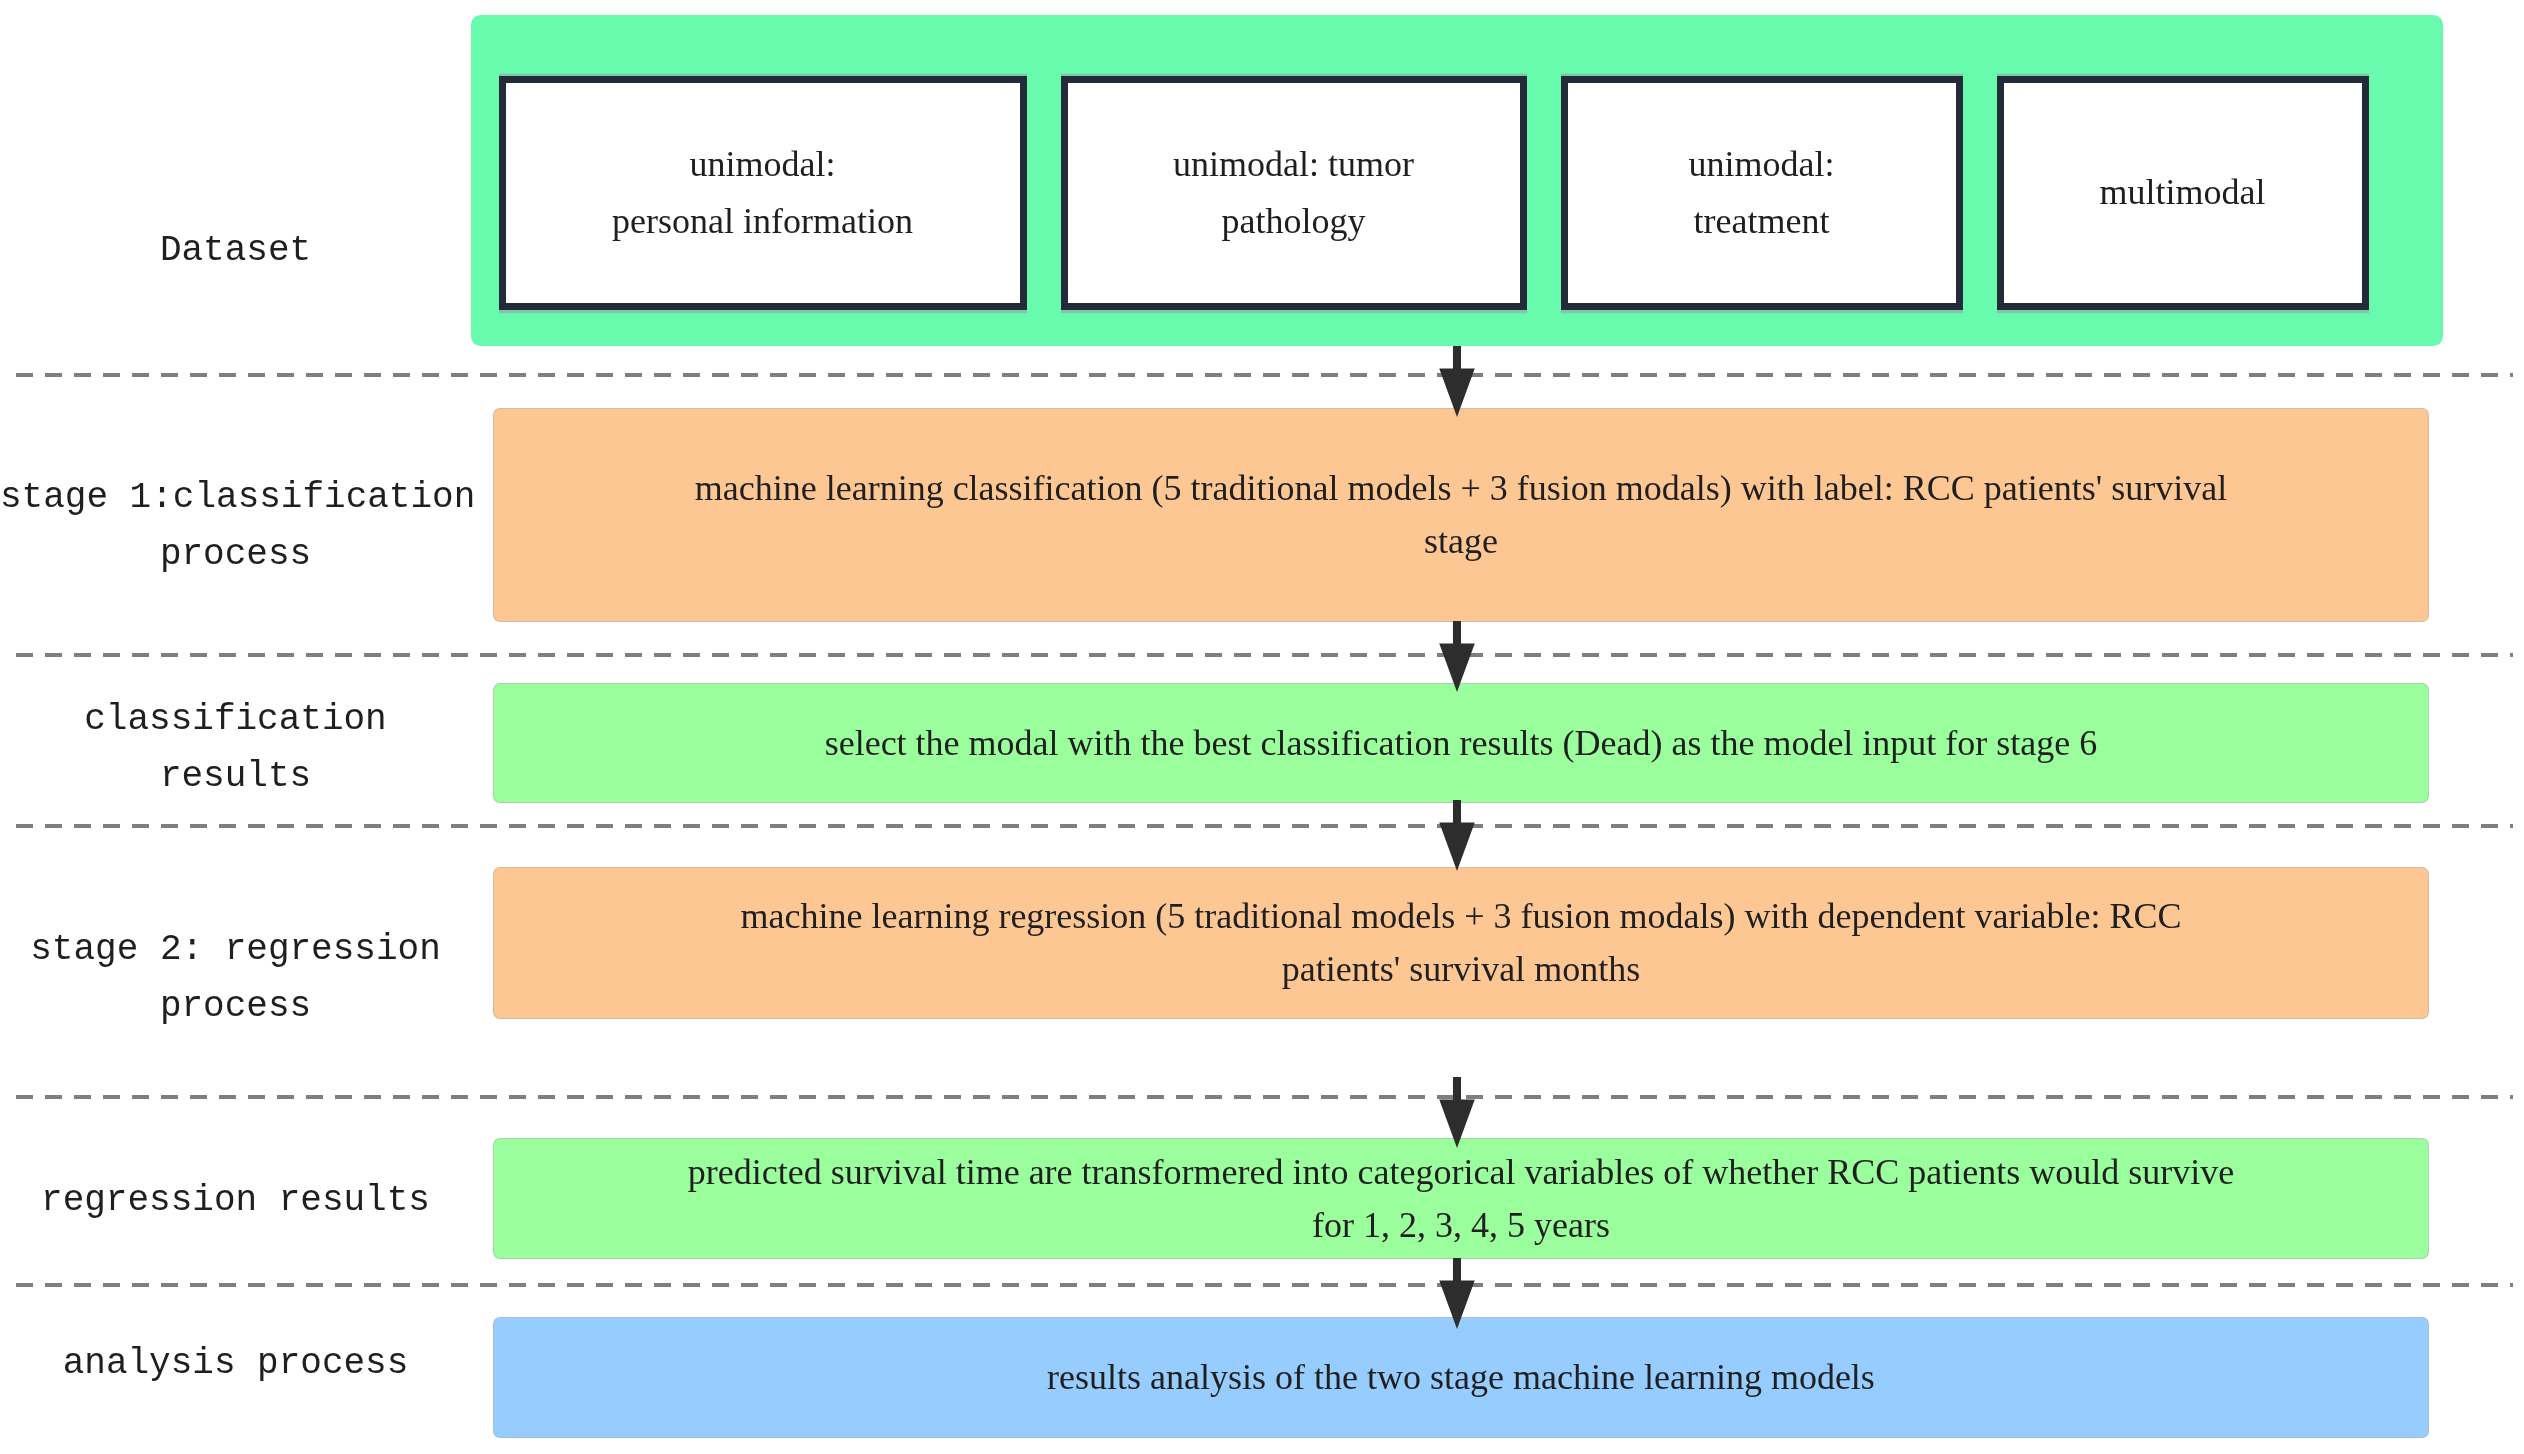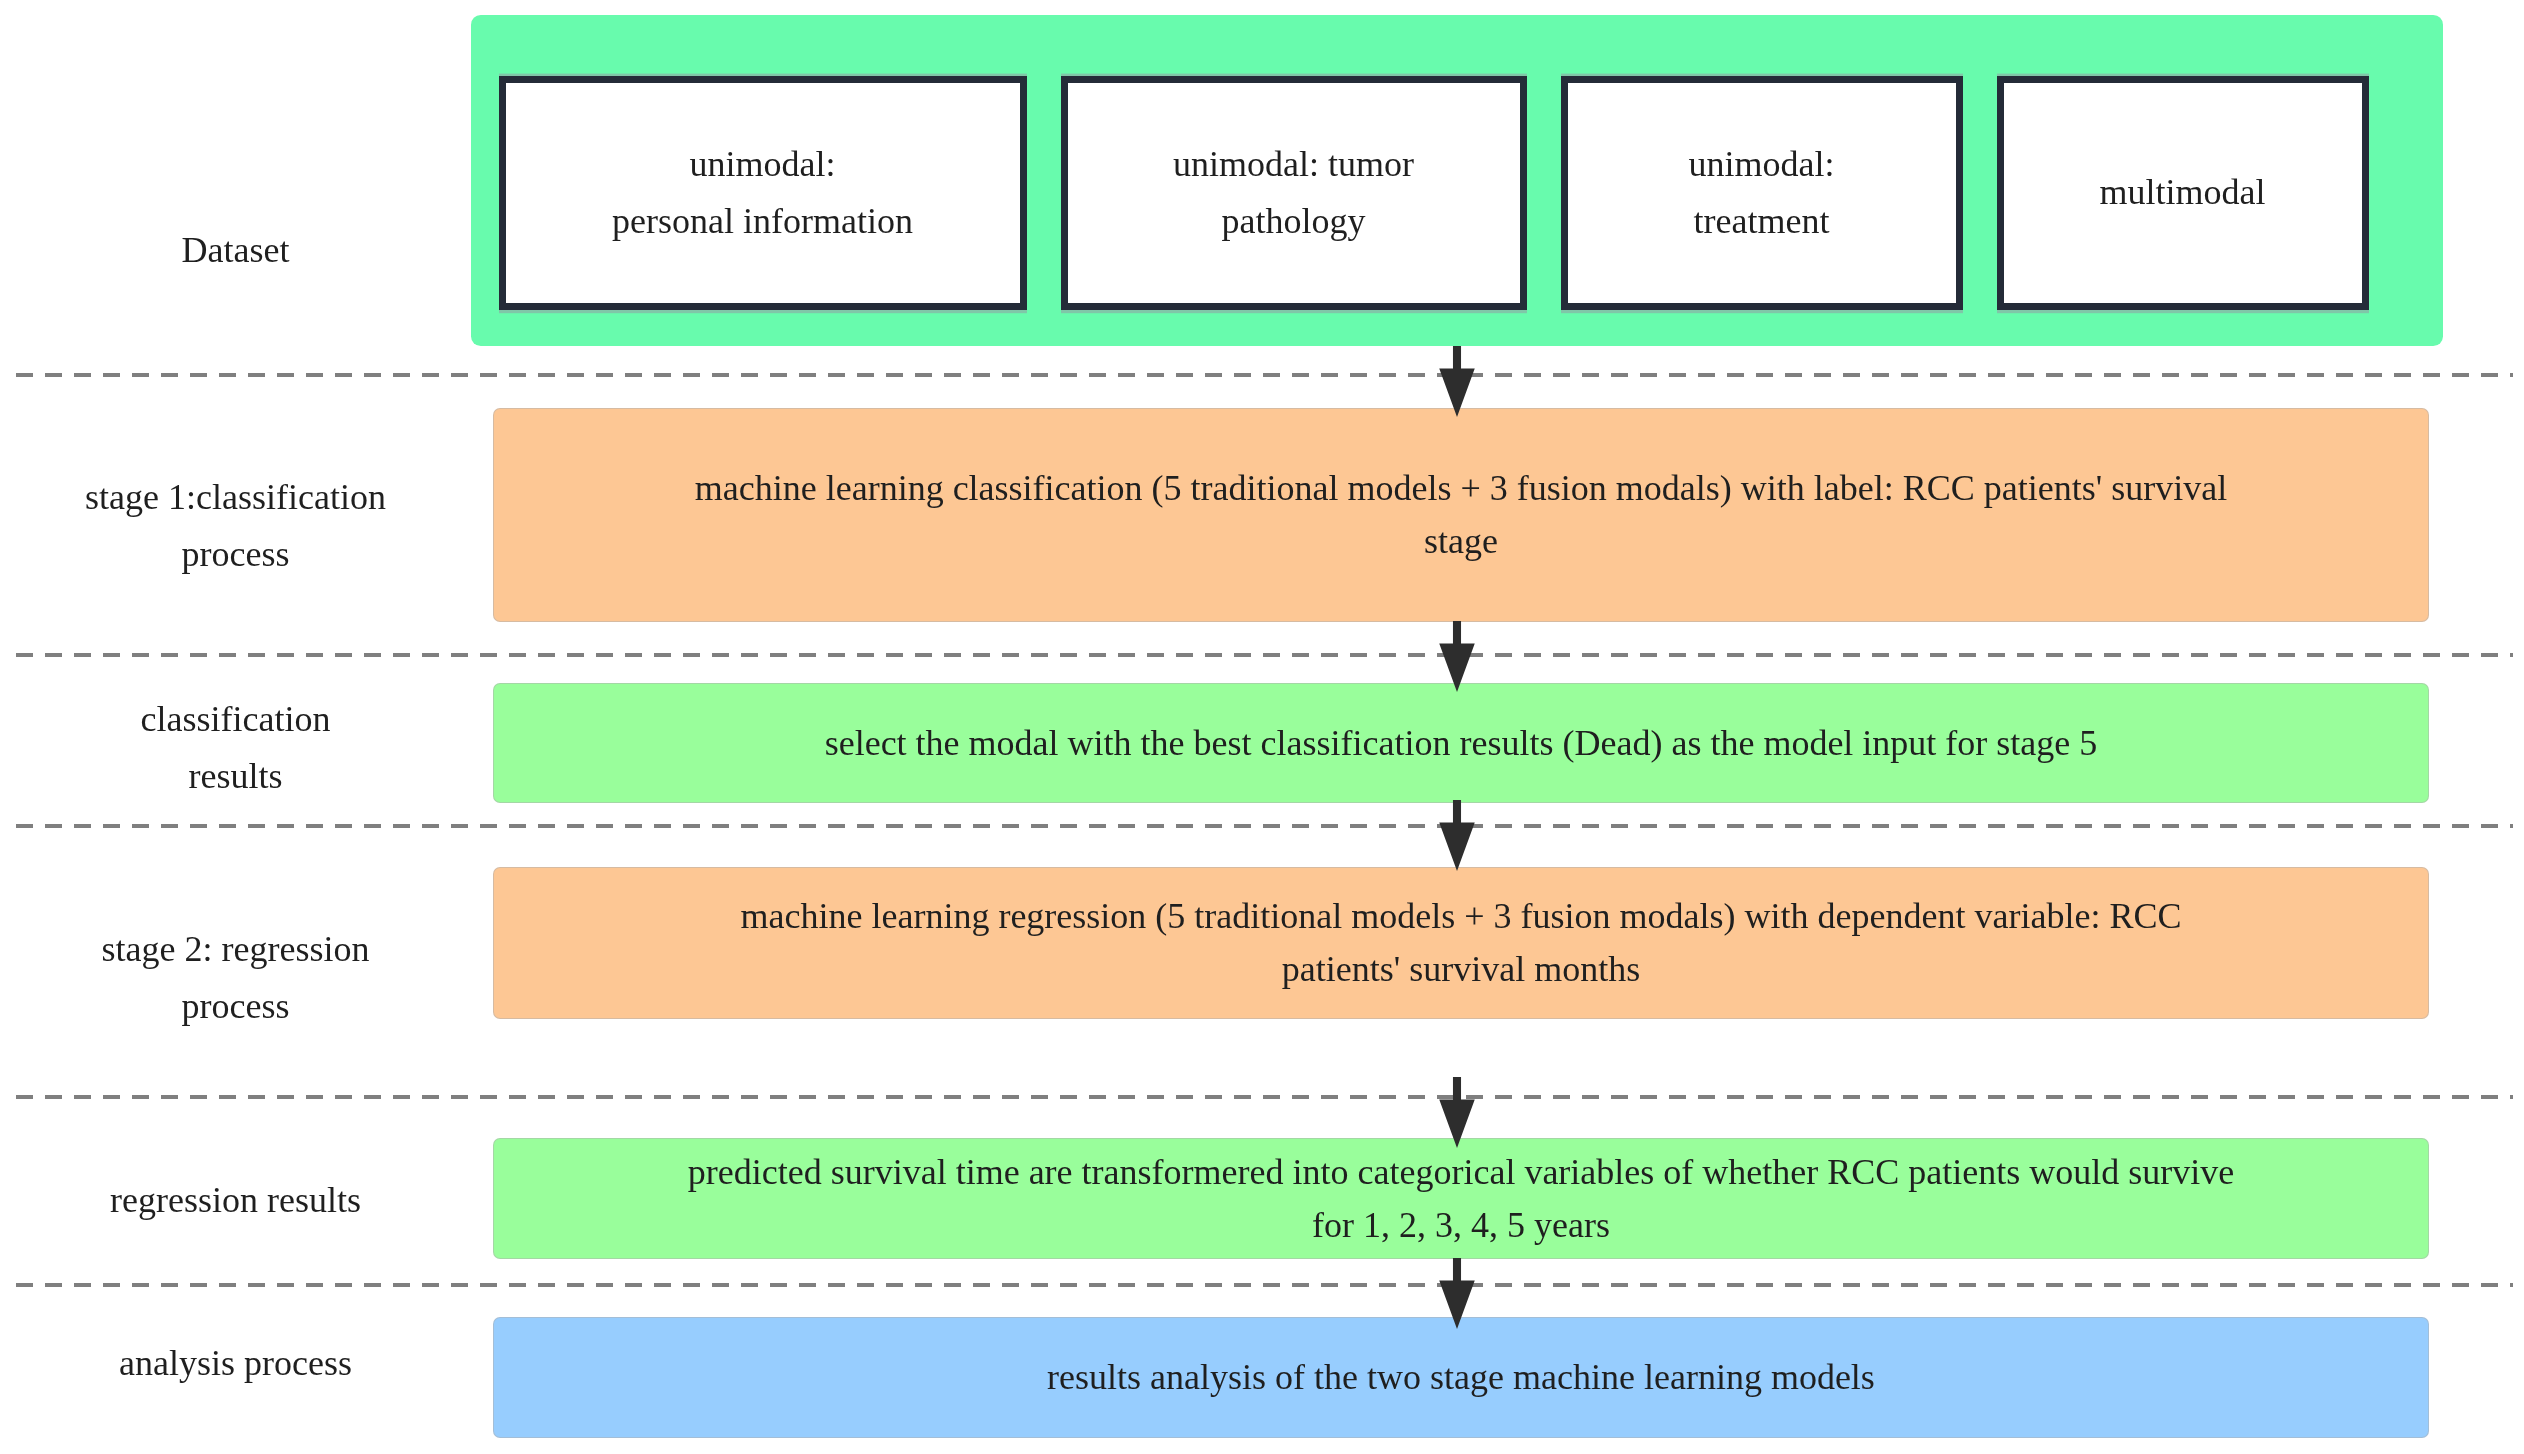--- a/index.html
+++ b/index.html
@@ -26,20 +26,21 @@
   }
 
   
   .rowlabel {
     position: absolute;
     left: 0;
     width: 471px;
     text-align: center;
     font-size: 36px;
     line-height: 57px;
+    font-family: Liberation Mono, monospace;
   }
 
   
   .dataset-wrap {
     position: absolute;
     left: 471px;
     top: 14.5px;
     width: 1972px;
     height: 331px;
     box-sizing: border-box;
@@ -144,21 +145,21 @@
       <div class="line">multimodal</div>
     </div>
   </div>
 
   <div class="pbox orange" style="top:408px;height:214px">
     <div class="line">machine learning classification (5 traditional models + 3 fusion modals) with label: RCC patients' survival</div>
     <div class="line">stage</div>
   </div>
 
   <div class="pbox green" style="top:683px;height:120px">
-    <div class="line">select the modal with the best classification results (Dead) as the model input for stage 5</div>
+    <div class="line">select the modal with the best classification results (Dead) as the model input for stage 6</div>
   </div>
 
   <div class="pbox orange" style="top:867px;height:152px">
     <div class="line">machine learning regression (5 traditional models + 3 fusion modals) with dependent variable: RCC</div>
     <div class="line">patients' survival months</div>
   </div>
 
   <div class="pbox green" style="top:1138px;height:121px">
     <div class="line">predicted survival time are transformered into categorical variables of whether RCC patients would survive</div>
     <div class="line">for 1, 2, 3, 4, 5 years</div>

